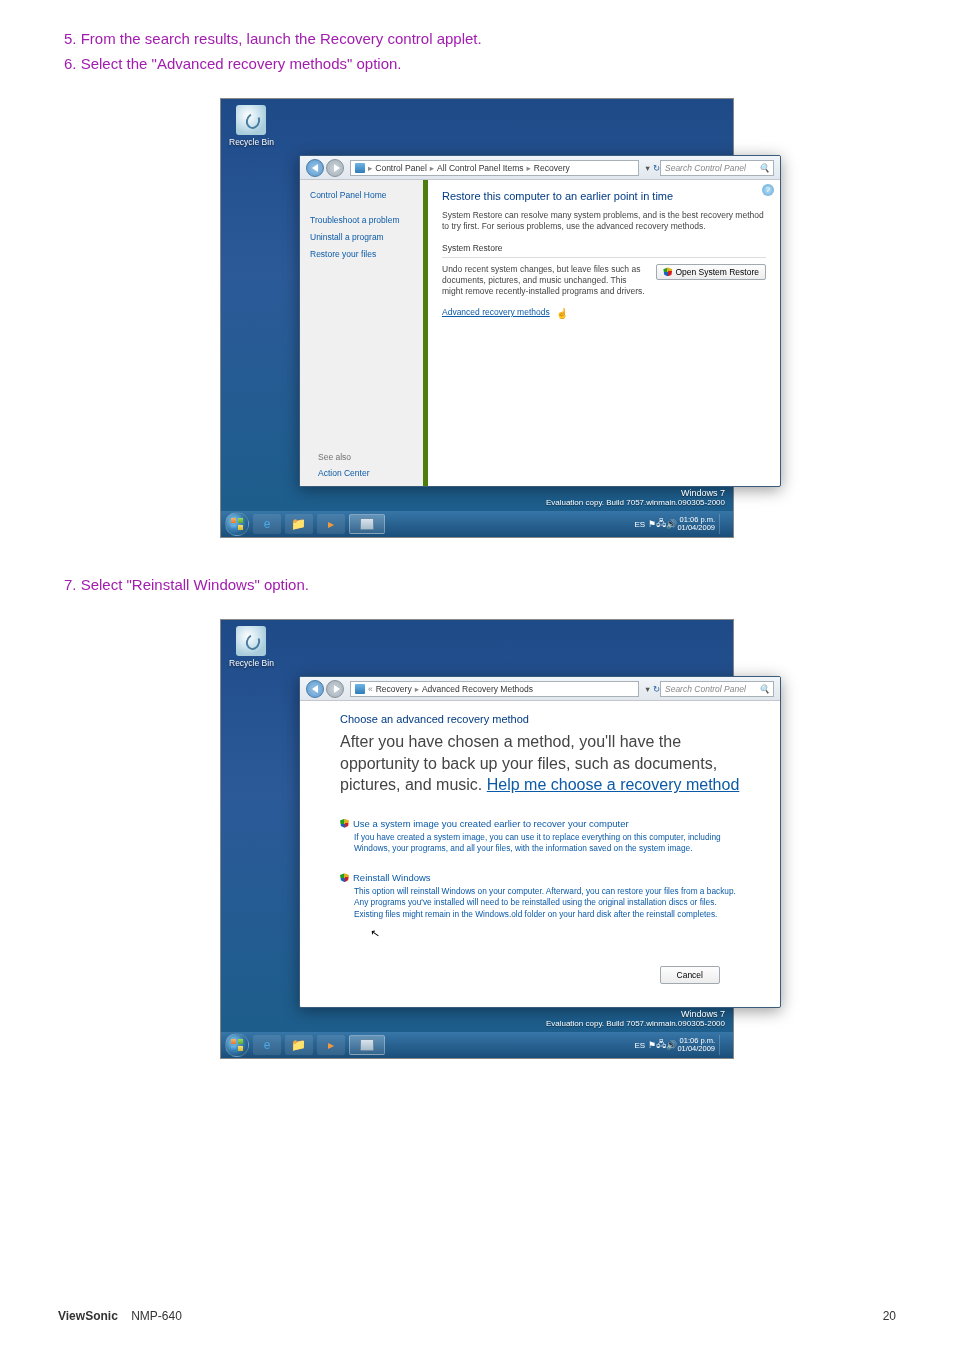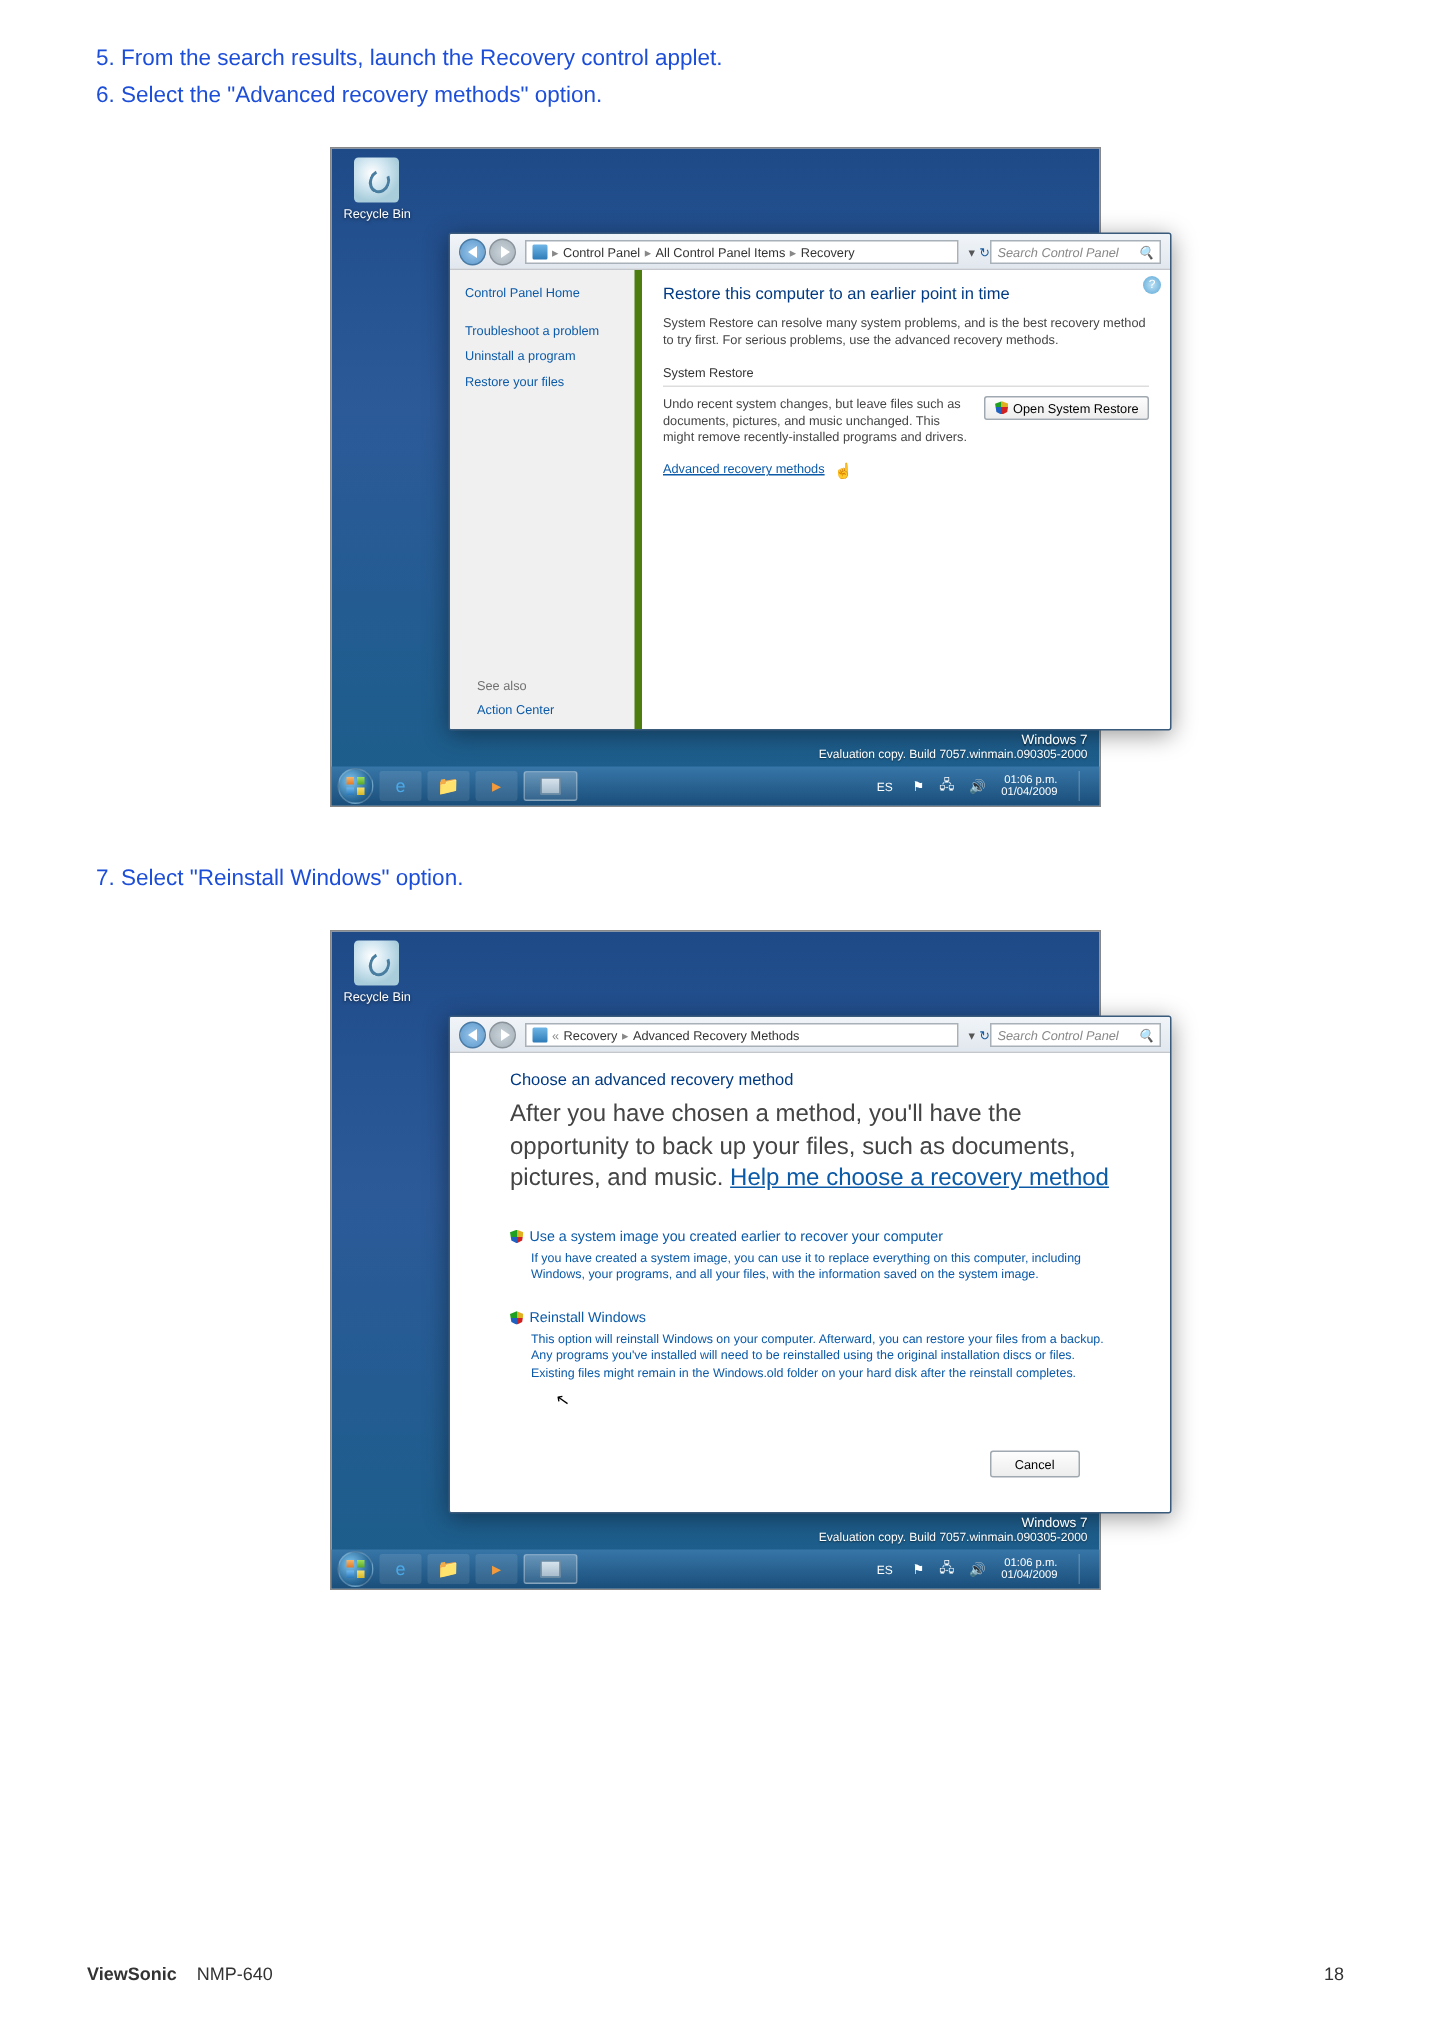--- a/index.html
+++ b/index.html
@@ -10,21 +10,21 @@
     body {
       font-family: Arial, Helvetica, sans-serif;
       background: #fff;
       width: 954px;
       min-height: 1355px;
       padding: 28px 58px 20px 58px;
       position: relative;
     }
     .step {
       font-size: 15px;
-      color: #1d4ed8;
+      color: #a21caf;
       margin-bottom: 4px;
       line-height: 1.4;
     }
     .step-wrap {
       padding-left: 6px;
     }
     .screenshot-wrap {
       text-align: center;
       margin: 24px 0 32px 0;
     }
@@ -325,21 +325,21 @@
       justify-content: center;
       font-size: 12px;
     }
     .tb-ie { color: #4aa8e6;}
     .tb-explorer { color: #f5d06a;}
     .tb-wmp { color: #f59a3a;}
     .tb-right {
       margin-left: auto;
       display: flex;
       align-items: center;
-      gap: 10px;
+      gap: 0;
       color: #fff;
       font-size: 7.5px;
       padding-right: 2px;
     }
     .lang-badge {
       padding: 1px 3px;
       font-size: 8px;
     }
     .tray-icon { font-size: 9px; }
     .clock { text-align: right; line-height: 1.05;}
@@ -573,14 +573,14 @@
       </div>
     </div>
   </div>
 </div>
 
 <div class="footer">
   <div class="footer-left">
     <span class="brand">ViewSonic</span>
     <span class="model">NMP-640</span>
   </div>
-  <div>18</div>
+  <div>20</div>
 </div>
 
 </body></html>

